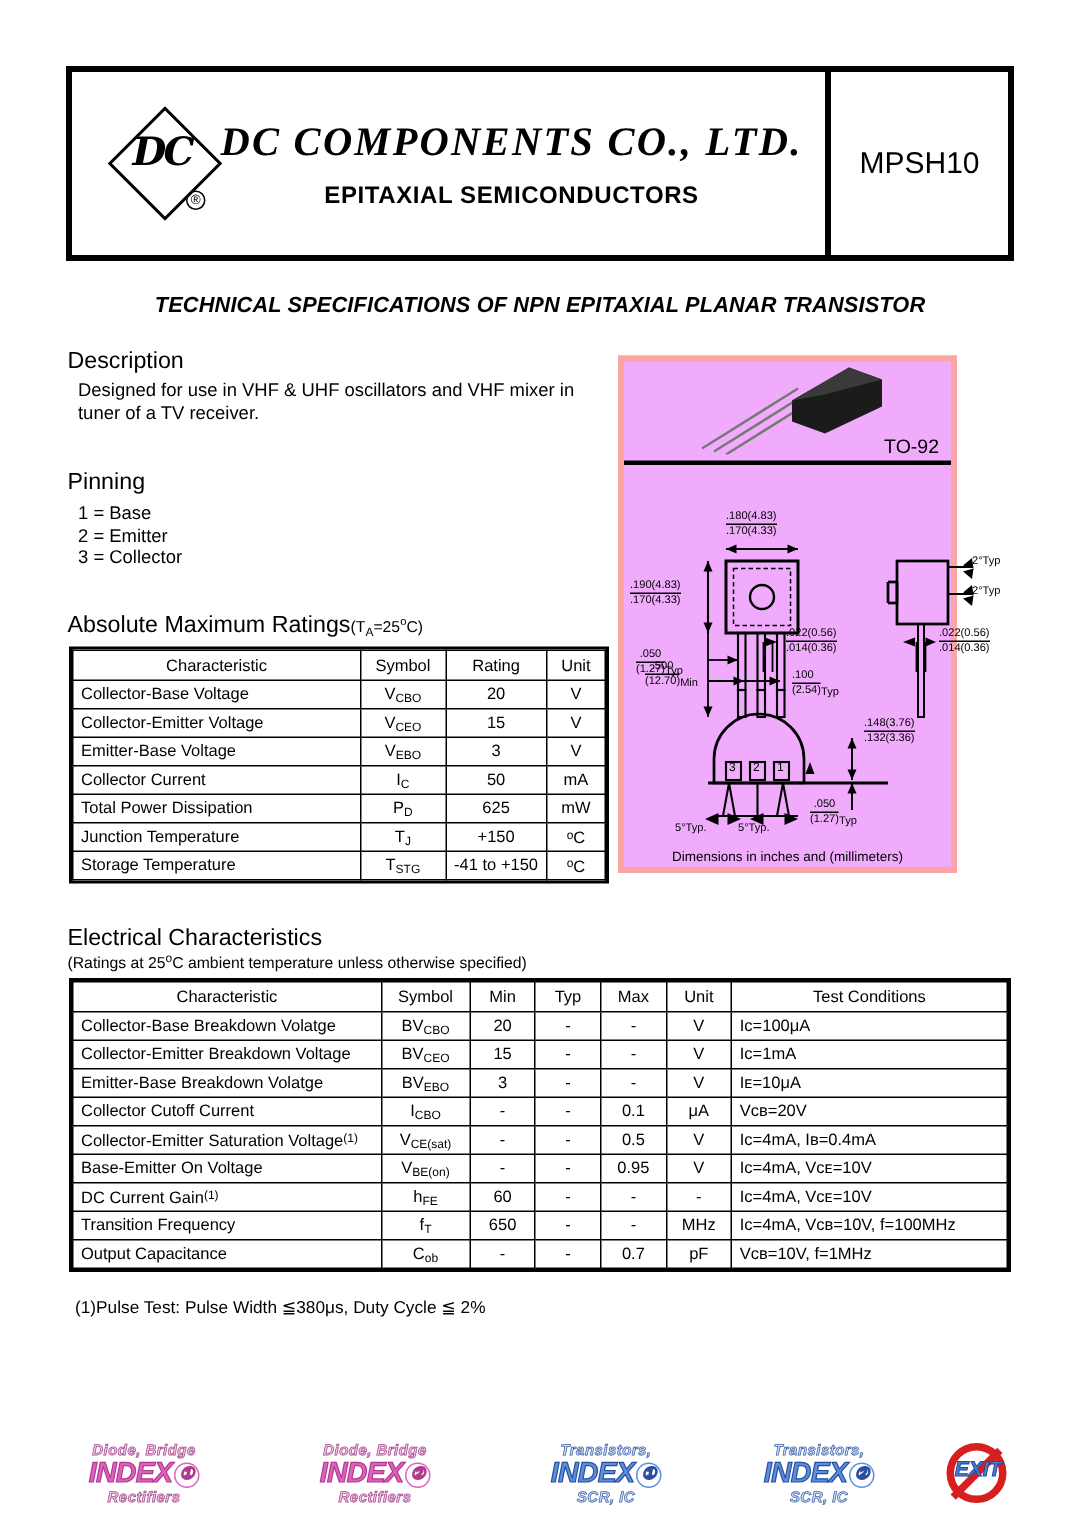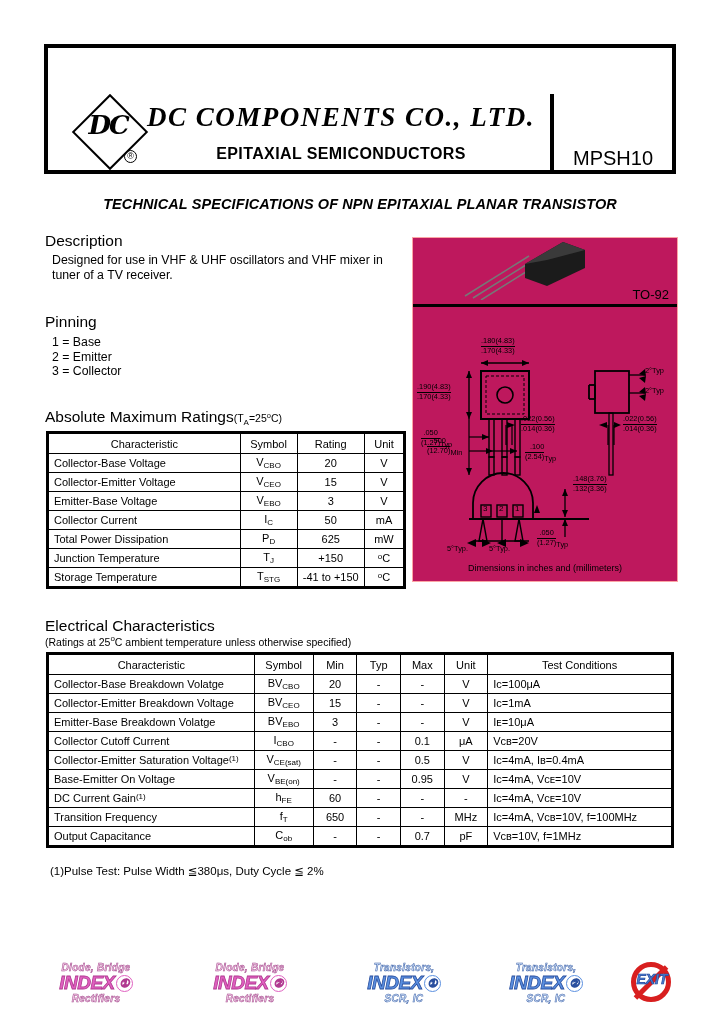--- a/index.html
+++ b/index.html
@@ -19,21 +19,20 @@
   
   .header {
     position: absolute;
     left: 44px;
     top: 44px;
     width: 632px;
     height: 130px;
     border: 4px solid #000;
     box-sizing: border-box;
     display: flex;
-    align-items: flex-end;
   }
   .header-left {
     flex: 1 1 auto;
     border-right: 4px solid #000;
     display: flex;
     align-items: center;
     position: relative;
   }
   .logo-mark {
     width: 76px;
@@ -222,25 +221,25 @@
     left: 50px;
     top: 864px;
     font-size: 11.5px;
   }
 
   
   .pkg-panel {
     position: absolute;
     left: 412px;
     top: 237px;
-    width: 266px;
+    width: 226px;
     height: 345px;
-    border: 1px solid #fca5a5;
+    border: 4px solid #fca5a5;
     box-sizing: border-box;
-    background: #be185d;
+    background: #f0abfc;
   }
   .pkg-photo {
     position: relative;
     height: 66px;
     border-bottom: 3px solid #000;
   }
   .to92-label {
     position: absolute;
     right: 8px;
     bottom: 2px;
@@ -587,21 +586,21 @@
       <span class="frac-top">.022(0.56)</span>
       <span>.014(0.36)</span>
     </div>
     <div class="dimtxt" style="left:8px; top:122px;">
       <span style="display:inline-block; text-align:center;">
         <span class="frac-top">.050</span>
         <span>(1.27)</span>
       </span><span style="vertical-align:-2px;">Typ</span>
     </div>
     <div class="dimtxt" style="left:112px; top:136px;">
-      <span style="display:inline-block; text-align:right;">
+      <span style="display:inline-block; text-align:left;">
         <span class="frac-top">.100</span>
         <span>(2.54)</span>
       </span><span style="vertical-align:-2px;">Typ</span>
     </div>
     <div class="dimtxt" style="left:232px; top:60px;">2°Typ</div>
     <div class="dimtxt" style="left:232px; top:80px;">2°Typ</div>
     <div class="dimtxt" style="left:160px; top:168px;">
       <span class="frac-top">.148(3.76)</span>
       <span>.132(3.36)</span>
     </div>

